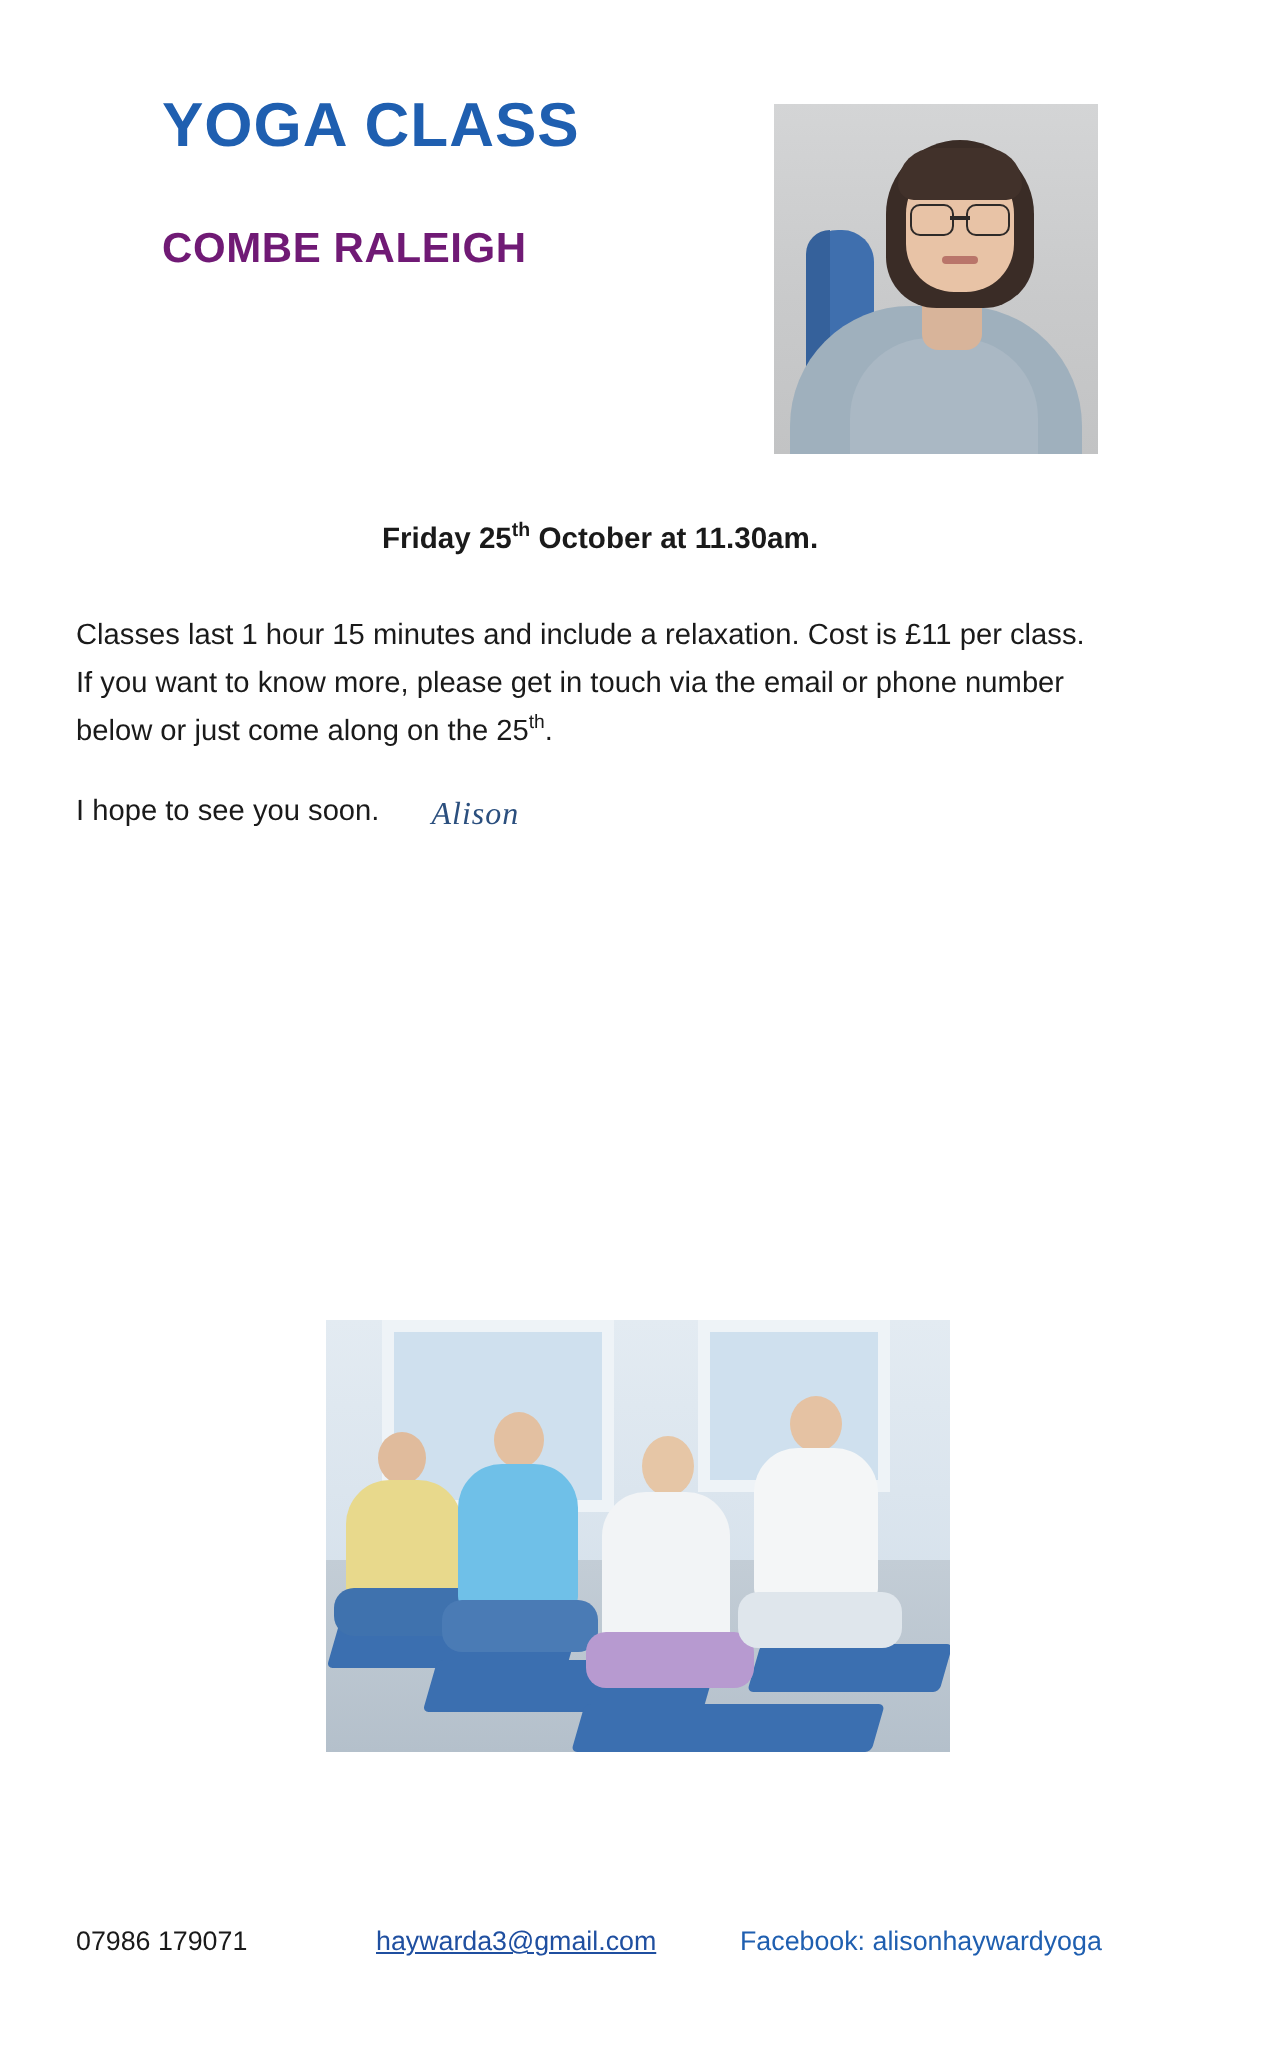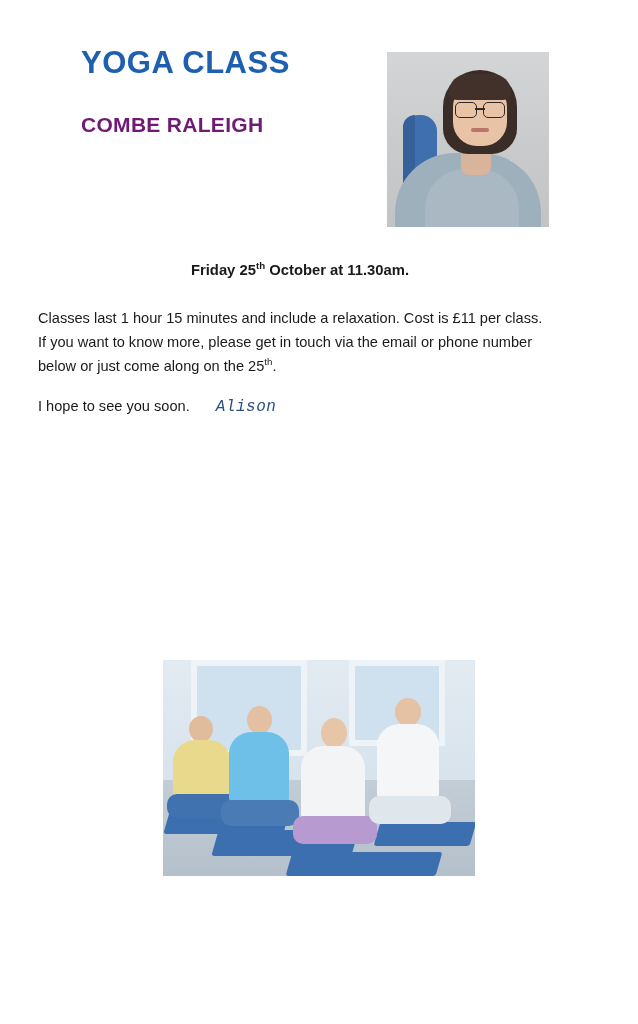--- a/index.html
+++ b/index.html
@@ -194,21 +194,21 @@
     padding-left: 10px;
   }
 
   .closing {
     display: flex;
     align-items: flex-start;
     gap: 26px;
     margin-top: 16px;
   }
   .signature {
-    font-family: Liberation Mono, monospace;
+    font-family: Liberation Serif, serif;
     font-style: italic;
     font-size: 16px;
     color: #2b4f7e;
     letter-spacing: 0.5px;
   }
 
   
   .group-photo {
     position: absolute;
     left: 163px;
@@ -355,14 +355,19 @@
       <div class="gp-legs" style="left:130px; top:156px; width:84px; height:28px; background:#b79ad0;"></div>
     </div>
 
     <div class="gp-person">
       <div class="gp-head" style="left:232px; top:38px; width:26px; height:28px; background:#e5c2a3;"></div>
       <div class="gp-body" style="left:214px; top:64px; width:62px; height:78px; background:#f4f6f7;"></div>
       <div class="gp-legs" style="left:206px; top:136px; width:82px; height:28px; background:#dfe6ec;"></div>
     </div>
   </div>
 
+  <div class="footer">
+    <span class="phone">07986 179071</span>
+    <span class="email">haywarda3@gmail.com</span>
+    <span class="social">Facebook: alisonhaywardyoga</span>
+  </div>
 
 </div>
 
 </body></html>

